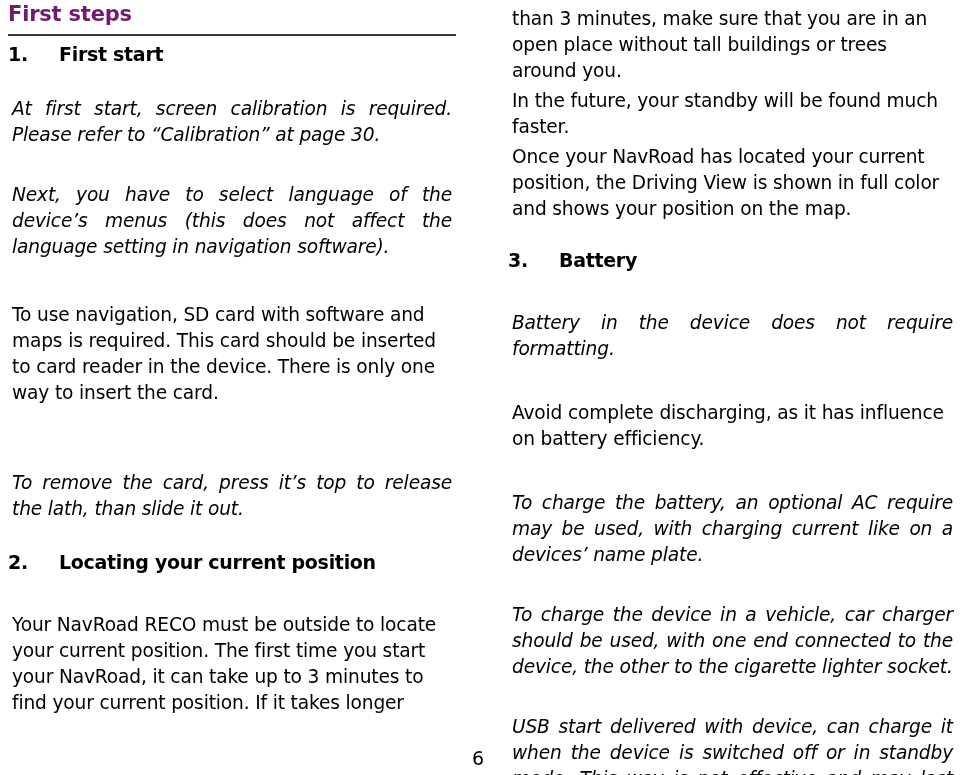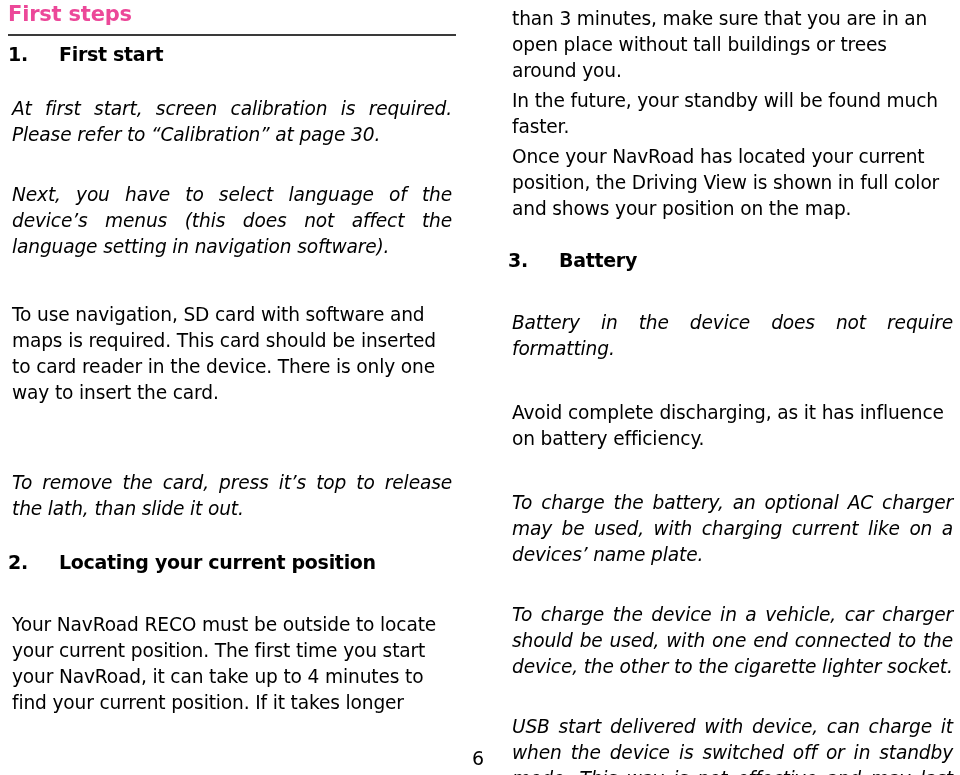--- a/index.html
+++ b/index.html
@@ -28,21 +28,21 @@
   }
   .col-right {
     left: 508px;
     width: 449px;
   }
 
   
   .running-head {
     font-size: 21px;
     font-weight: bold;
-    color: #ec4899;
+    color: #701a75;
     letter-spacing: -0.2px;
     line-height: 1.05;
     margin: 3px 0 0 0;
   }
   .head-rule {
     height: 0;
     border-top: 2.5px solid #3a3a3a;
     margin: 9px 0 0 0;
   }
 
@@ -145,21 +145,21 @@
 
     <div class="sp-26"></div>
 
     <div class="sec-heading">
       <span class="sec-num">2.</span>
       <span class="sec-title">Locating your current position</span>
     </div>
 
     <div class="sp-34"></div>
 
-    <p class="body left">Your NavRoad RECO must be outside to locate your current position. The first time you start your NavRoad, it can take up to 4 minutes to find your current position. If it takes longer</p>
+    <p class="body left">Your NavRoad RECO must be outside to locate your current position. The first time you start your NavRoad, it can take up to 3 minutes to find your current position. If it takes longer</p>
 
   </div>
 
   <div class="col col-right">
 
     <div class="sp-2"></div>
 
     <p class="body left">than 3 minutes, make sure that you are in an open place without tall buildings or trees around you.</p>
 
     <p class="body left">In the future, your standby will be found much faster.</p>
@@ -176,21 +176,21 @@
     <div class="sp-34"></div>
 
     <p class="body just">Battery in the device does not require formatting.</p>
 
     <div class="sp-30"></div>
 
     <p class="body left">Avoid complete discharging, as it has influence on battery efficiency.</p>
 
     <div class="sp-30"></div>
 
-    <p class="body just">To charge the battery, an optional AC charger may be used, with charging current like on a devices’ name plate.</p>
+    <p class="body just">To charge the battery, an optional AC require may be used, with charging current like on a devices’ name plate.</p>
 
     <div class="sp-26"></div>
 
     <p class="body just">To charge the device in a vehicle, car charger should be used, with one end connected to the device, the other to the cigarette lighter socket.</p>
 
     <div class="sp-26"></div>
 
     <p class="body just">USB start delivered with device, can charge it when the device is switched off or in standby mode. This way is not effective and may last several hours.</p>
 
   </div>

